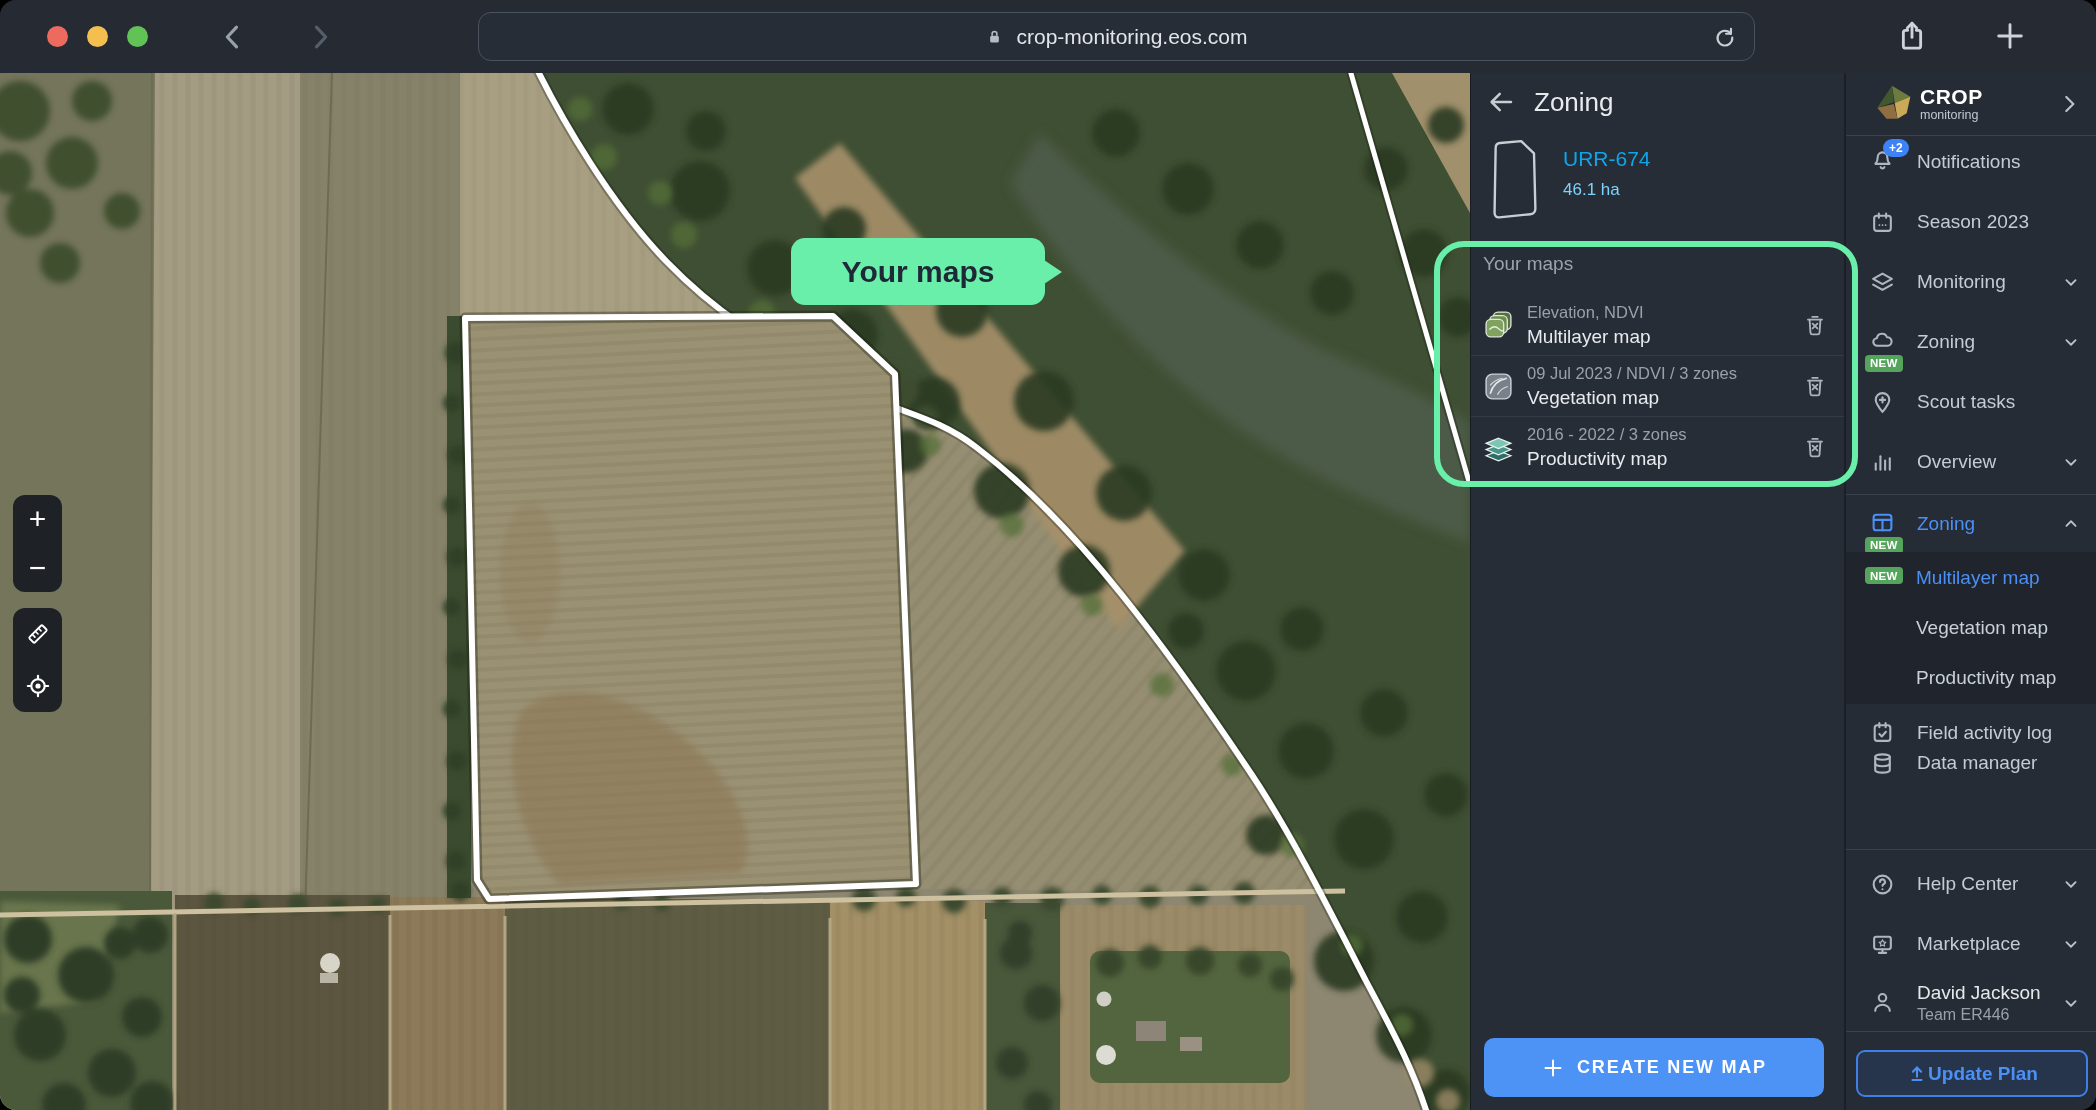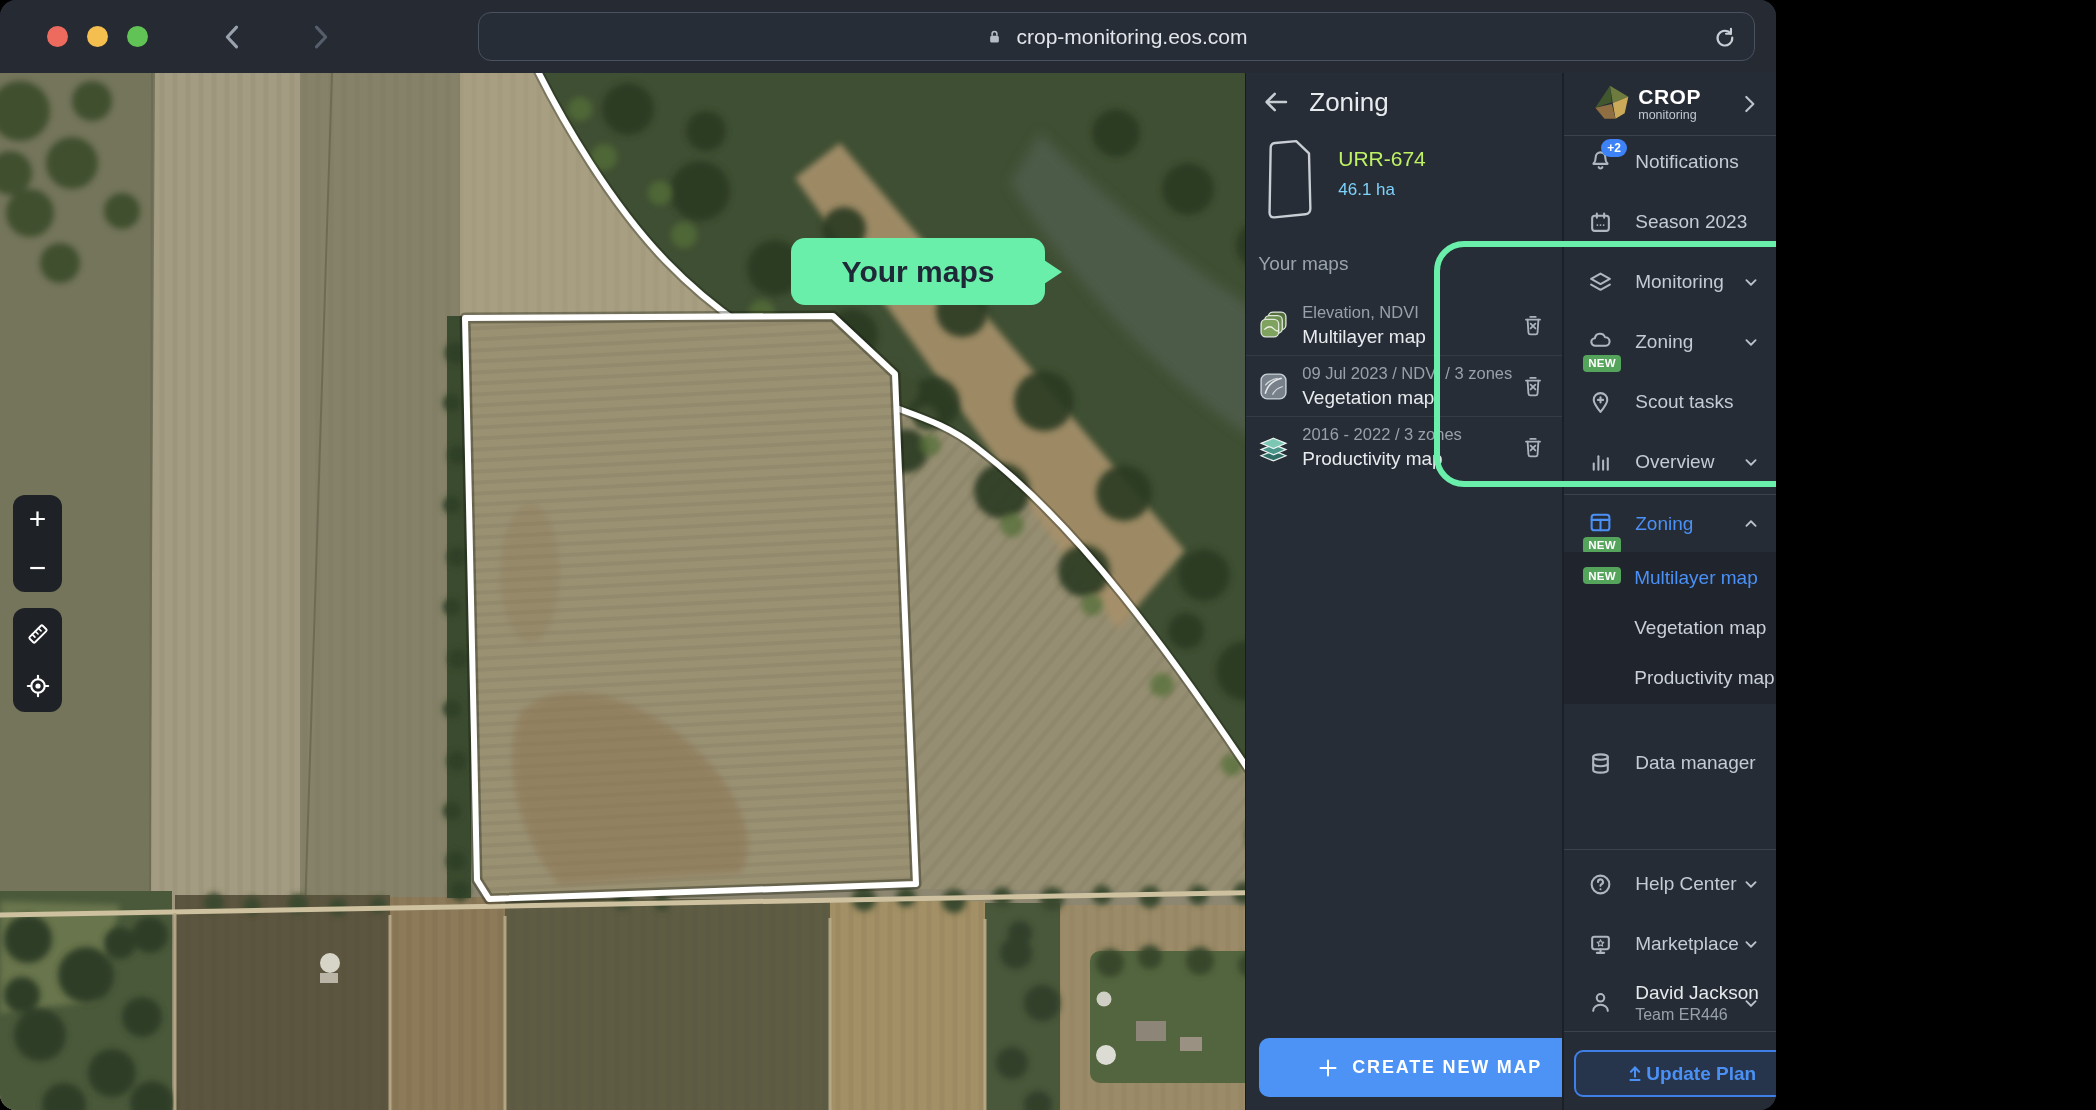--- a/index.html
+++ b/index.html
@@ -1,17 +1,17 @@
 <!DOCTYPE html>
 <html><head>
 <meta charset="utf-8">
 <style>
   * { margin:0; padding:0; box-sizing:border-box; }
   html,body { width:2096px; height:1110px; background:#000; font-family:"Liberation Sans",sans-serif; }
-  .window { position:absolute; inset:0; width:1776px; height:1110px; border-radius:16px; overflow:hidden; background:#262c36; }
+  .window { position:absolute; inset:0; width:2096px; height:1110px; border-radius:16px; overflow:hidden; background:#262c36; }
 
   
   .chrome { position:relative; height:73px; background:#252a33; }
   .tl { position:absolute; top:26px; width:21px; height:21px; border-radius:50%; }
   .tl.red{ left:47px; background:#ed6a5e; } .tl.yellow{ left:87px; background:#f4bf4f; } .tl.green{ left:127px; background:#61c355; }
   .navbtn { position:absolute; top:20px; width:34px; height:34px; color:#99a2ac; }
   .navbtn.fwd { color:#565e6b; }
   .url-bar { position:absolute; left:478px; top:12px; width:1277px; height:49px; border:1.5px solid #4a5260; border-radius:13px; background:#272d37; display:flex; align-items:center; justify-content:center; gap:12px; color:#e2e5e9; font-size:21px; }
   .url-reload { position:absolute; right:16px; top:11px; width:26px; height:26px; color:#c9cdd4; }
   .chrome-ic { position:absolute; top:19px; width:34px; height:34px; color:#cfd3da; }
@@ -27,21 +27,21 @@
   .pill { position:absolute; left:13px; width:49px; background:rgba(24,28,35,.94); border-radius:12px; display:flex; flex-direction:column; align-items:center; justify-content:space-around; color:#fff; }
   .pill.zoom { top:422px; height:97px; font-size:30px; }
   .pill.tools { top:535px; height:104px; }
   .pill .pbtn { width:100%; height:46px; display:flex; align-items:center; justify-content:center; cursor:pointer; }
 
   
   .zp-header { position:absolute; top:0; left:0; right:0; height:58px; display:flex; align-items:center; gap:18px; padding-left:15px; color:#e8ebee; font-size:26px; }
   .zp-back { width:30px; height:30px; color:#c8cdd4; }
   .zp-card { position:absolute; top:64px; left:12px; right:12px; height:96px; display:flex; gap:20px; }
   .zp-card svg { width:60px; height:84px; }
-  .zp-card .zc-name { font-size:21px; color:#bef264; margin-top:10px; }
+  .zp-card .zc-name { font-size:21px; color:#0ea5e9; margin-top:10px; }
   .zp-card .zc-area { font-size:17px; color:#7dd3fc; margin-top:9px; }
   .zp-label { position:absolute; top:180px; left:12px; font-size:19px; color:#9aa3ad; }
   .zp-list { position:absolute; top:222px; left:0; right:0; }
   .zp-item { position:relative; height:61px; display:flex; align-items:center; padding-left:12px; border-bottom:1px solid #333b46; cursor:pointer; }
   .zp-item:last-child { border-bottom:none; }
   .zp-item .mi { width:31px; height:31px; flex:none; }
   .zp-item .mtxt { margin-left:13px; }
   .zp-item .msub { font-size:16.5px; color:#98a1ab; }
   .zp-item .mtitle { font-size:19px; color:#e8ebee; margin-top:4px; }
   .zp-trash { position:absolute; right:16px; top:17px; width:26px; height:26px; color:#aab3bd; cursor:pointer; }
@@ -579,20 +579,29 @@
           <span class="sub-label">Multilayer map</span>
         </div>
         <div class="sb-subrow">
           <span class="sub-label">Vegetation map</span>
         </div>
         <div class="sb-subrow">
           <span class="sub-label">Productivity map</span>
         </div>
       </div>
 
+      <div class="sb-row" style="top:631px;height:57px">
+        <svg class="ic stroke" viewBox="0 0 24 24">
+            <rect x="4.5" y="5" width="15" height="15" rx="2.5"></rect>
+            <line x1="9" y1="3" x2="9" y2="7"></line>
+            <line x1="15" y1="3" x2="15" y2="7"></line>
+            <polyline points="9,13.5 11.3,15.8 15.3,11.3"></polyline>
+          </svg>
+        <span class="sb-label">Field activity log</span>
+      </div>
 
       <div class="sb-row" style="top:660px;height:60px">
         <svg class="ic stroke" viewBox="0 0 24 24">
             <ellipse cx="12" cy="5.8" rx="7" ry="2.6"></ellipse>
             <path d="M5,5.8 V18.2 a7,2.6 0 0 0 14,0 V5.8"></path>
             <path d="M5,12 a7,2.6 0 0 0 14,0"></path>
           </svg>
         <span class="sb-label">Data manager</span>
       </div>
 

